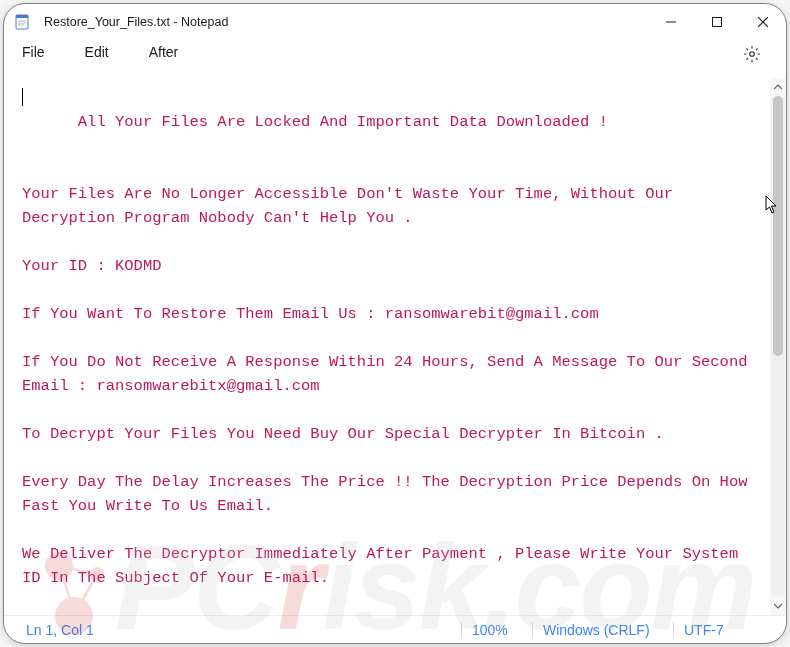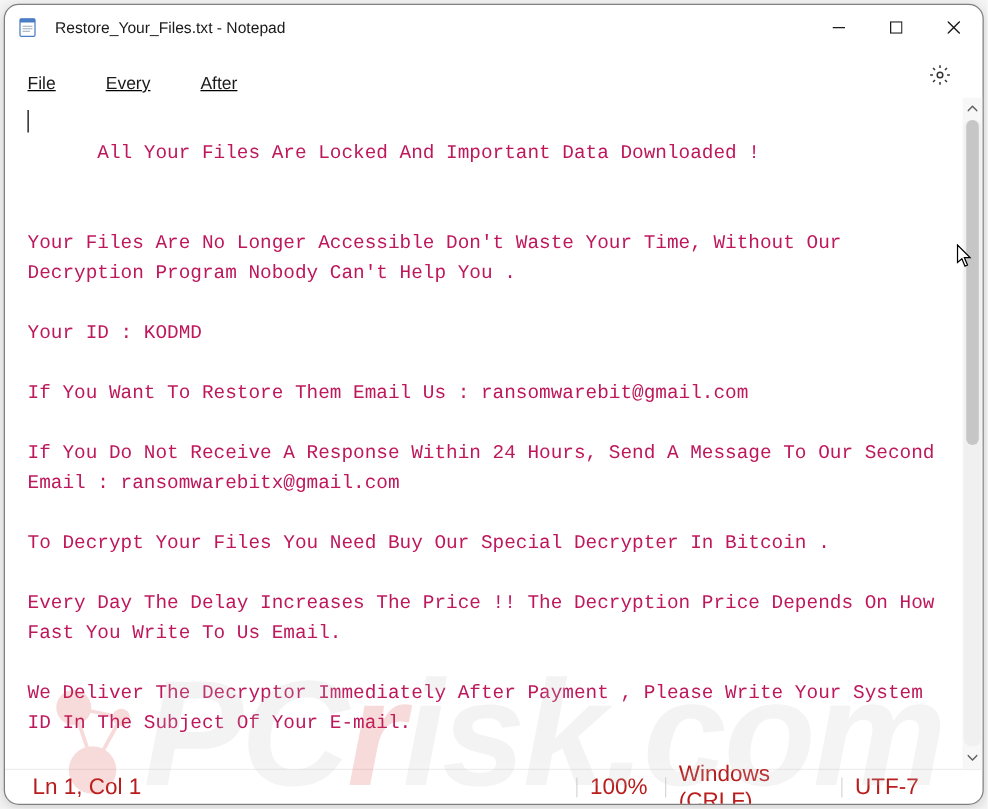--- a/index.html
+++ b/index.html
@@ -10,21 +10,21 @@
     background: #f5f5f5;
     overflow: hidden;
     position: relative;
   }
   .window {
     position: absolute;
     left: 3px; top: 3px;
     width: 784px; height: 641px;
     background: #ffffff;
     border: 1px solid #808080;
-    border-radius: 12px;
+    border-radius: 22px;
     display: flex;
     flex-direction: column;
     overflow: hidden;
     box-shadow: 0 2px 10px rgba(0,0,0,0.15);
   }
   .titlebar {
     height: 36px;
     display: flex;
     align-items: center;
     padding: 0 0 0 10px;
@@ -44,24 +44,23 @@
   .winbtns { display:flex; height:100%; }
   .winbtn {
     width: 46px; height: 100%;
     display:flex; align-items:center; justify-content:center;
     color: #1a1a1a;
   }
   .winbtn svg { width:10px; height:10px; }
   .menubar {
     height: 38px;
     display:flex;
-    align-items:flex-end;
+    align-items:flex-start;
     padding: 0 16px;
     flex-shrink: 0;
-    text-decoration: underline;
   }
   .menuitem {
     font-size: 14px;
     color: #1a1a1a;
     margin-right: 36px;
     padding: 4px 2px;
   }
   .menubar .spacer { flex:1; }
   .gearbtn {
     width:32px; height:32px;
@@ -117,22 +116,22 @@
     position:absolute;
     top:0; left:2px;
     width:10px; height:260px;
     background:#c6c6c6;
     border-radius:5px;
   }
   .statusbar {
     height: 28px;
     display:flex;
     align-items:center;
-    font-size:18px;
-    color:#b91c1c;
+    font-size:14px;
+    color:#3b82f6;
     padding: 0 12px;
     border-top: 1px solid #eee;
     flex-shrink:0;
   }
   .statusbar .cell {
     padding: 0 10px;
   }
   .statusbar .sep { width:1px; height:16px; background:#d8d8d8; }
   .statusbar .flex { flex:1; }
   .watermark-holder {
@@ -204,21 +203,21 @@
         <svg viewBox="0 0 10 10">
             <line x1="0" y1="0" x2="10" y2="10" stroke="#1a1a1a" stroke-width="1.1"></line>
             <line x1="10" y1="0" x2="0" y2="10" stroke="#1a1a1a" stroke-width="1.1"></line>
           </svg>
       </div>
     </div>
   </div>
 
   <div class="menubar">
     <span class="menuitem">File</span>
-    <span class="menuitem">Every</span>
+    <span class="menuitem">Edit</span>
     <span class="menuitem">After</span>
     <span class="spacer"></span>
     <span class="gearbtn">
       <span>
         <svg width="18" height="18" viewBox="0 0 24 24" fill="none" stroke="#333" stroke-width="1.6">
           <circle cx="12" cy="12" r="3"></circle>
           <path d="M12 1.5v3M12 19.5v3M4.57 4.57l2.12 2.12M17.31 17.31l2.12 2.12M1.5 12h3M19.5 12h3M4.57 19.43l2.12-2.12M17.31 6.69l2.12-2.12"></path>
         </svg>
       </span>
     </span>

